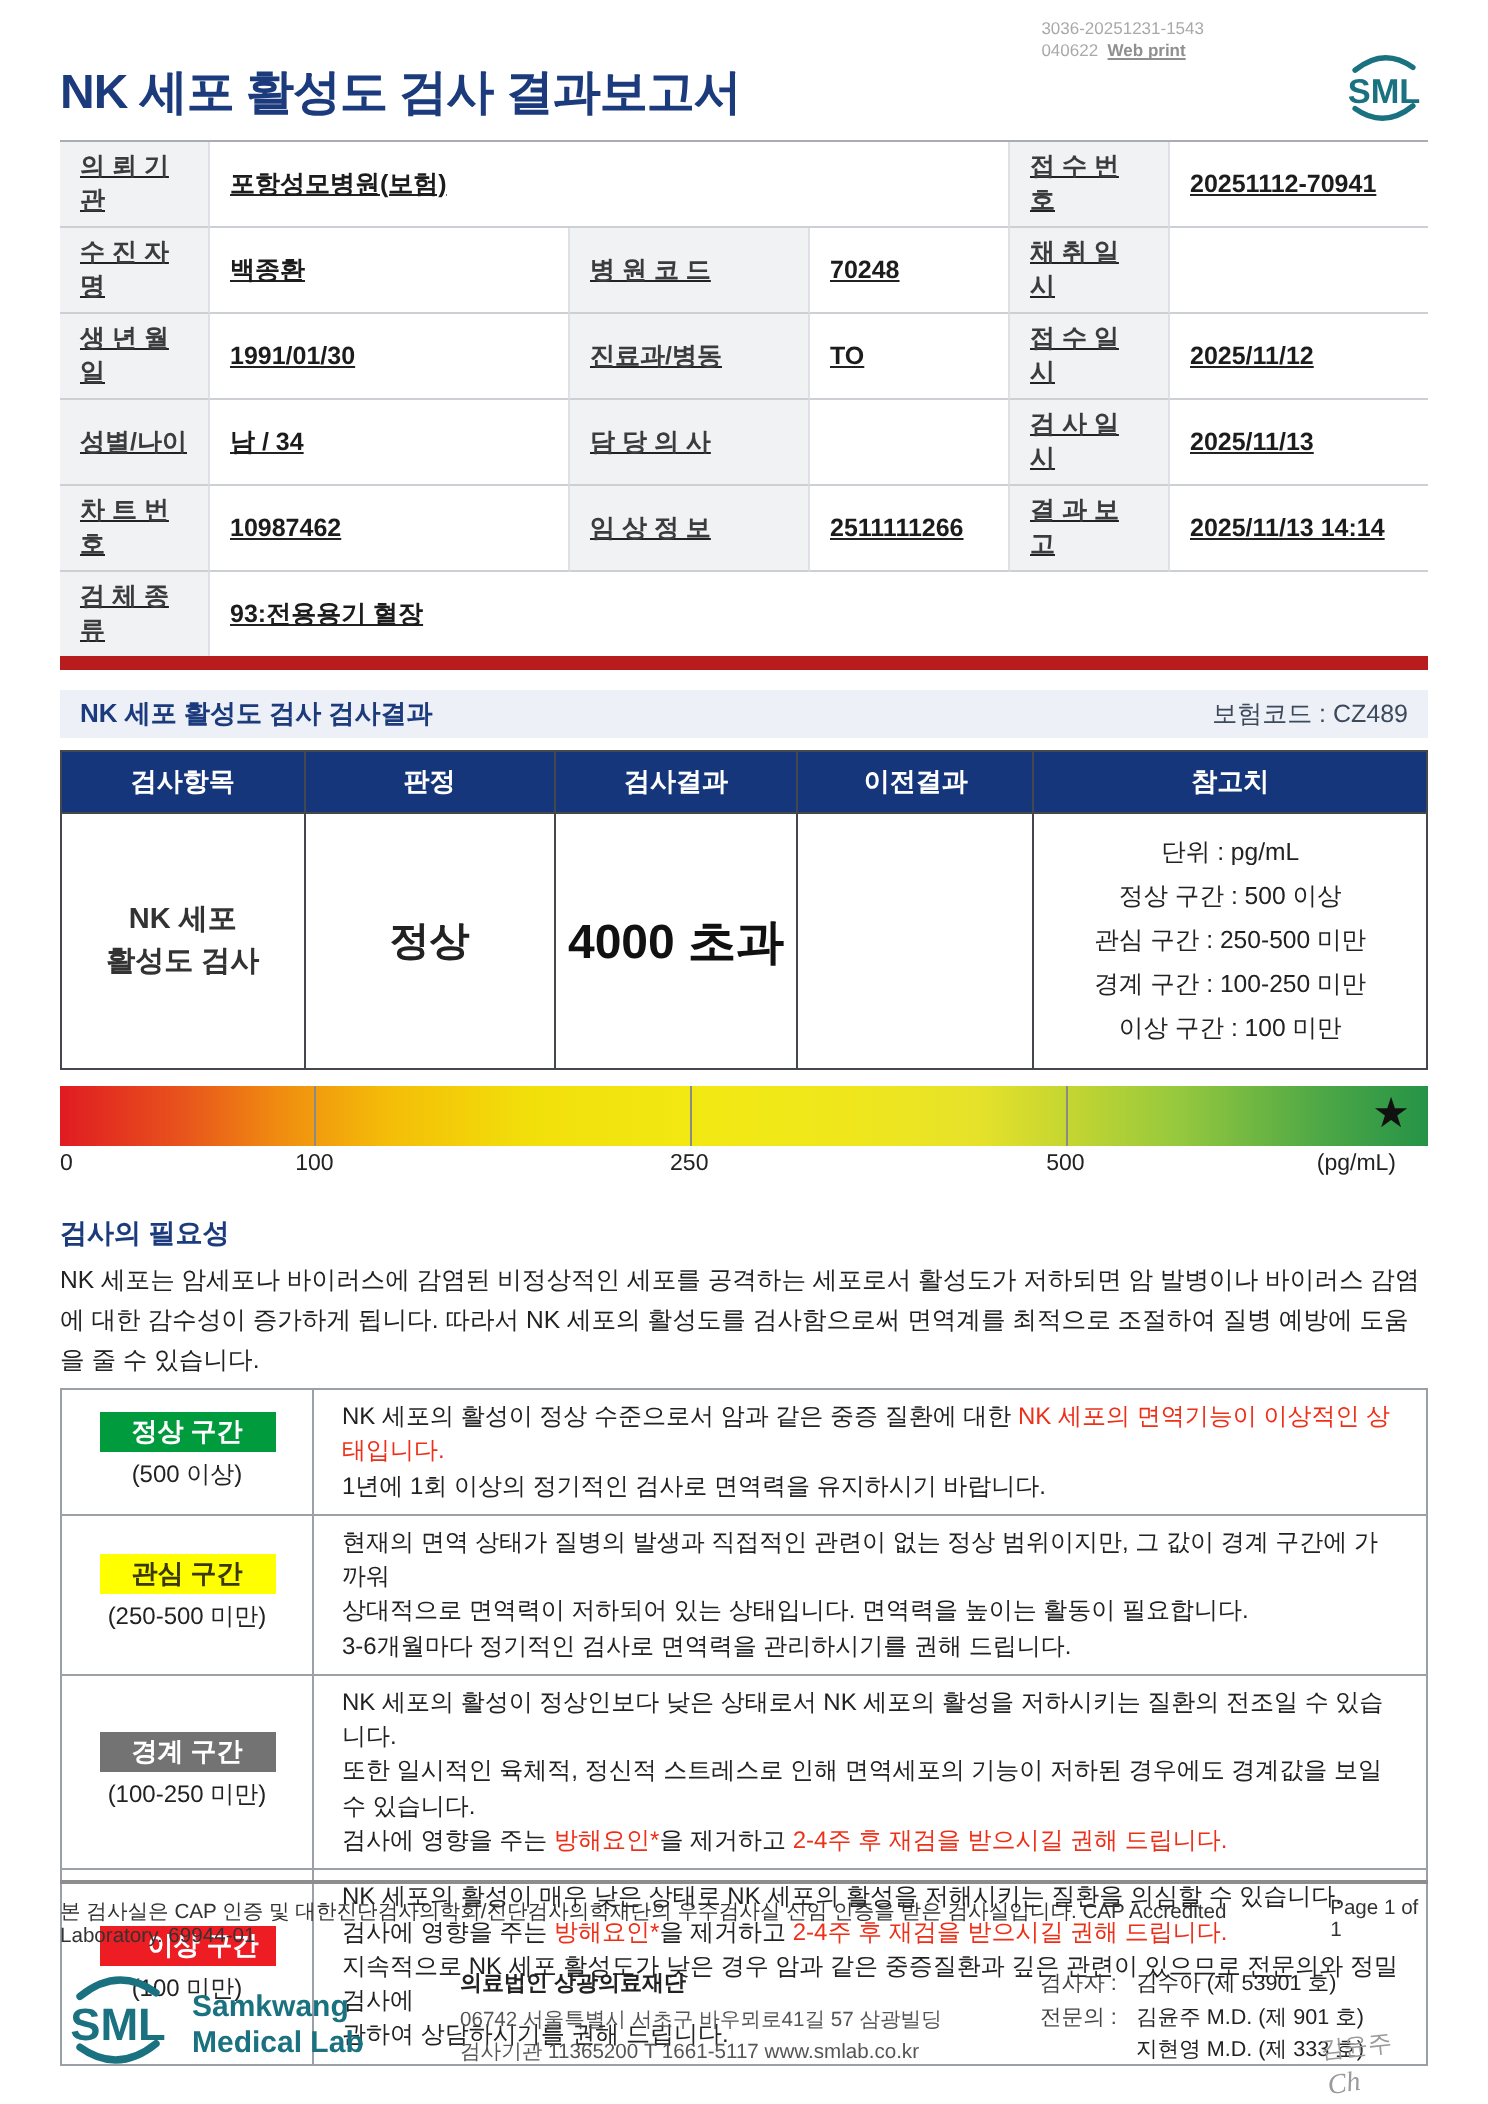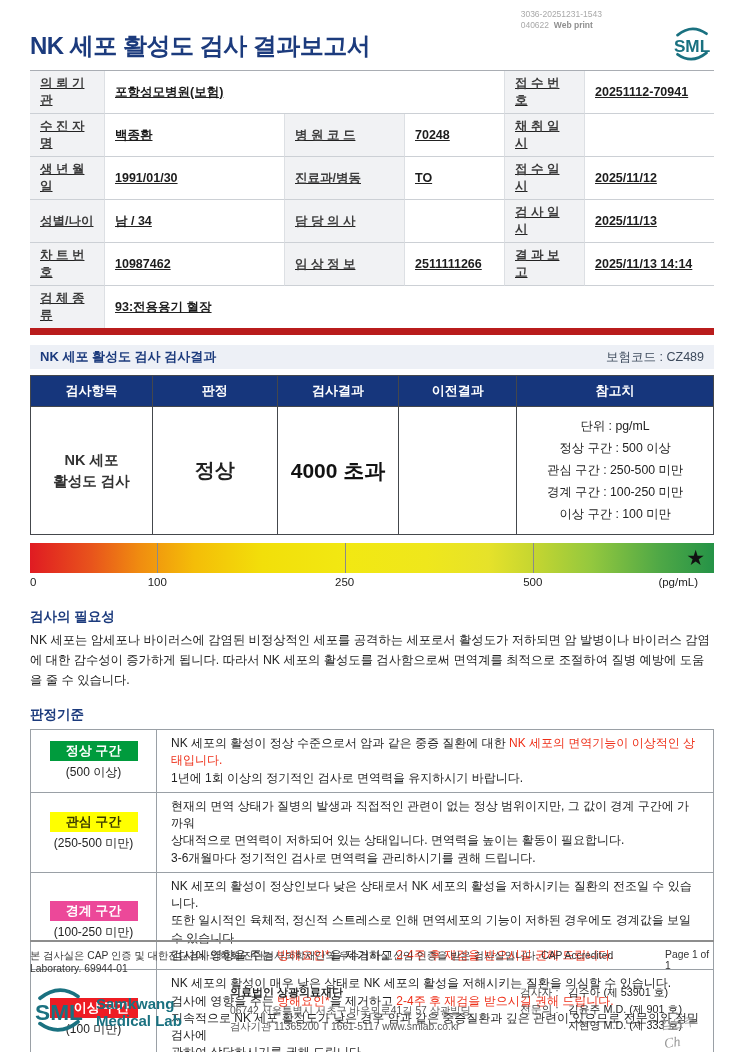--- a/index.html
+++ b/index.html
@@ -4,21 +4,21 @@
 <style>
   * { margin:0; padding:0; box-sizing:border-box; }
   html,body { width:744px; height:1052px; background:#ffffff;
     font-family:"Liberation Sans","DejaVu Sans",sans-serif; color:#222; }
   .page { position:relative; width:744px; height:1052px; padding:0 30px; overflow:hidden; }
 
   
   .hdr { position:relative; padding-top:30px; height:58px; }
   .title { font-size:24px; font-weight:bold; color:#1c3b7d; letter-spacing:-0.5px; }
   .print-code { position:absolute; top:9px; right:112px; font-size:8.5px; color:#a9a9a9; line-height:1.35; }
-  .print-code b { color:#8f8f8f; }
+  .print-code b { color:#8f8f8f;text-decoration:underline; }
   .logo-top { position:absolute; top:24px; right:0; }
 
   
   .info { margin-top:12px; display:grid; grid-template-columns:75px 180px 120px 100px 80px 1fr;
     border-top:1px solid #a9adb3; border-bottom:7px solid #b91c1c; font-size:12.5px;text-decoration:underline; }
   .info > div { padding:4px 10px; border-bottom:1px solid #ccd0d5; border-right:1px solid #dde0e4;
     display:flex; align-items:center; min-height:23px; }
   .info > div:nth-last-child(-n+2){ border-bottom:none; }
   .info .lab { background:#f1f2f4; color:#3c3c3c; font-weight:bold; }
   .info .val { font-weight:bold; color:#1c1c1c; border-right:1px solid #dde0e4; }
@@ -32,21 +32,21 @@
   .band .bt { font-size:13px; font-weight:bold; color:#1c3b7d; }
   .band .bc { font-size:12.5px; color:#3d4a5c; }
 
   
   table.res { width:100%; border-collapse:collapse; margin-top:6px; }
   table.res th { background:#16367c; color:#ffffff; font-size:13px; font-weight:bold;
     border:1px solid #44474c; padding:6px 4px; }
   table.res td { border:1px solid #44474c; vertical-align:middle; text-align:center; }
   td.item { font-size:14.5px; font-weight:bold; line-height:1.45; color:#333; }
   td.judge { font-size:20px; font-weight:bold; color:#222; }
-  td.resv { font-size:21px; font-weight:bold; color:#111; }
+  td.resv { font-size:24px; font-weight:bold; color:#111; }
   td.refc { text-align:left; padding:9px 14px; font-size:12.3px; line-height:1.78; color:#222; }
   .c1{width:122px}.c2{width:125px}.c3{width:122px}.c4{width:118px}.c5{width:197px}
 
   
   .gbar { margin-top:8px; height:30px; position:relative;
     background:linear-gradient(90deg,#e01b22 0%,#e8541c 9%,#f08c10 16%,#f4bd08 24%,
       #f2df0a 34%,#f2e812 46%,#efe71c 58%,#e6e22a 67%,#c3d531 74%,#94c83e 82%,#4fa846 92%,#259347 100%); }
   .tick { position:absolute; top:0; bottom:0; width:1px; background:#8a8a8a; }
   .star { position:absolute; top:50%; transform:translateY(-54%); right:9px; font-size:21px; color:#111; line-height:1; }
   .glab { position:relative; height:17px; margin-top:3px; font-size:11.5px; color:#222; }
@@ -59,21 +59,21 @@
 
   
   .crit { margin-top:3px; border:1px solid #9aa0a6; }
   .crow { display:grid; grid-template-columns:126px 1fr; border-bottom:1px solid #9aa0a6; }
   .crow:last-child { border-bottom:none; }
   .clabel { border-right:1px solid #9aa0a6; display:flex; flex-direction:column;
     align-items:center; justify-content:center; padding:6px 4px; }
   .chip { width:88px; text-align:center; font-size:13px; font-weight:bold; padding:1px 0; }
   .chip-green { background:#009b3d; color:#ffffff; }
   .chip-yellow { background:#ffff00; color:#3a3a00; }
-  .chip-orange { background:#ec4899; color:#ffffff; }
+  .chip-orange { background:#737373; color:#ffffff; }
   .chip-red { background:#ee1c23; color:#ffffff;padding-left:16px; }
   .crange { font-size:12px; color:#222; margin-top:3px; }
   .ctext { padding:5px 14px; font-size:12px; line-height:1.44; color:#222;
     display:flex; flex-direction:column; justify-content:center; }
   .red-text { color:#ee2f18; }
 
   
   .footer { position:absolute; left:30px; right:30px; bottom:0; height:112px; }
   .fline { border-top:2px solid #8d8d8d; }
   .caprow { display:flex; justify-content:center; font-size:10.3px; color:#333; padding:7px 0 6px 0; }
@@ -191,21 +191,20 @@
     <span class="g0">0</span>
     <span class="gm" style="left:18.6%">100</span>
     <span class="gm" style="left:46%">250</span>
     <span class="gm" style="left:73.5%">500</span>
     <span class="gu">(pg/mL)</span>
   </div>
 
   <h2 class="sec">검사의 필요성</h2>
   <div class="body-text">NK 세포는 암세포나 바이러스에 감염된 비정상적인 세포를 공격하는 세포로서 활성도가 저하되면 암 발병이나 바이러스 감염에 대한 감수성이 증가하게 됩니다. 따라서 NK 세포의 활성도를 검사함으로써 면역계를 최적으로 조절하여 질병 예방에 도움을 줄 수 있습니다.</div>
 
-  <h2 class="sec">판정기준</h2>
   <div class="crit">
 
     <div class="crow">
       <div class="clabel">
         <div class="chip chip-green">정상 구간</div>
         <div class="crange">(500 이상)</div>
       </div>
       <div class="ctext">
         <div><span>NK 세포의 활성이 정상 수준으로서 암과 같은 중증 질환에 대한 </span><span class="red-text">NK 세포의 면역기능이 이상적인 상태입니다.</span></div>
         <div><span>1년에 1회 이상의 정기적인 검사로 면역력을 유지하시기 바랍니다.</span></div>

